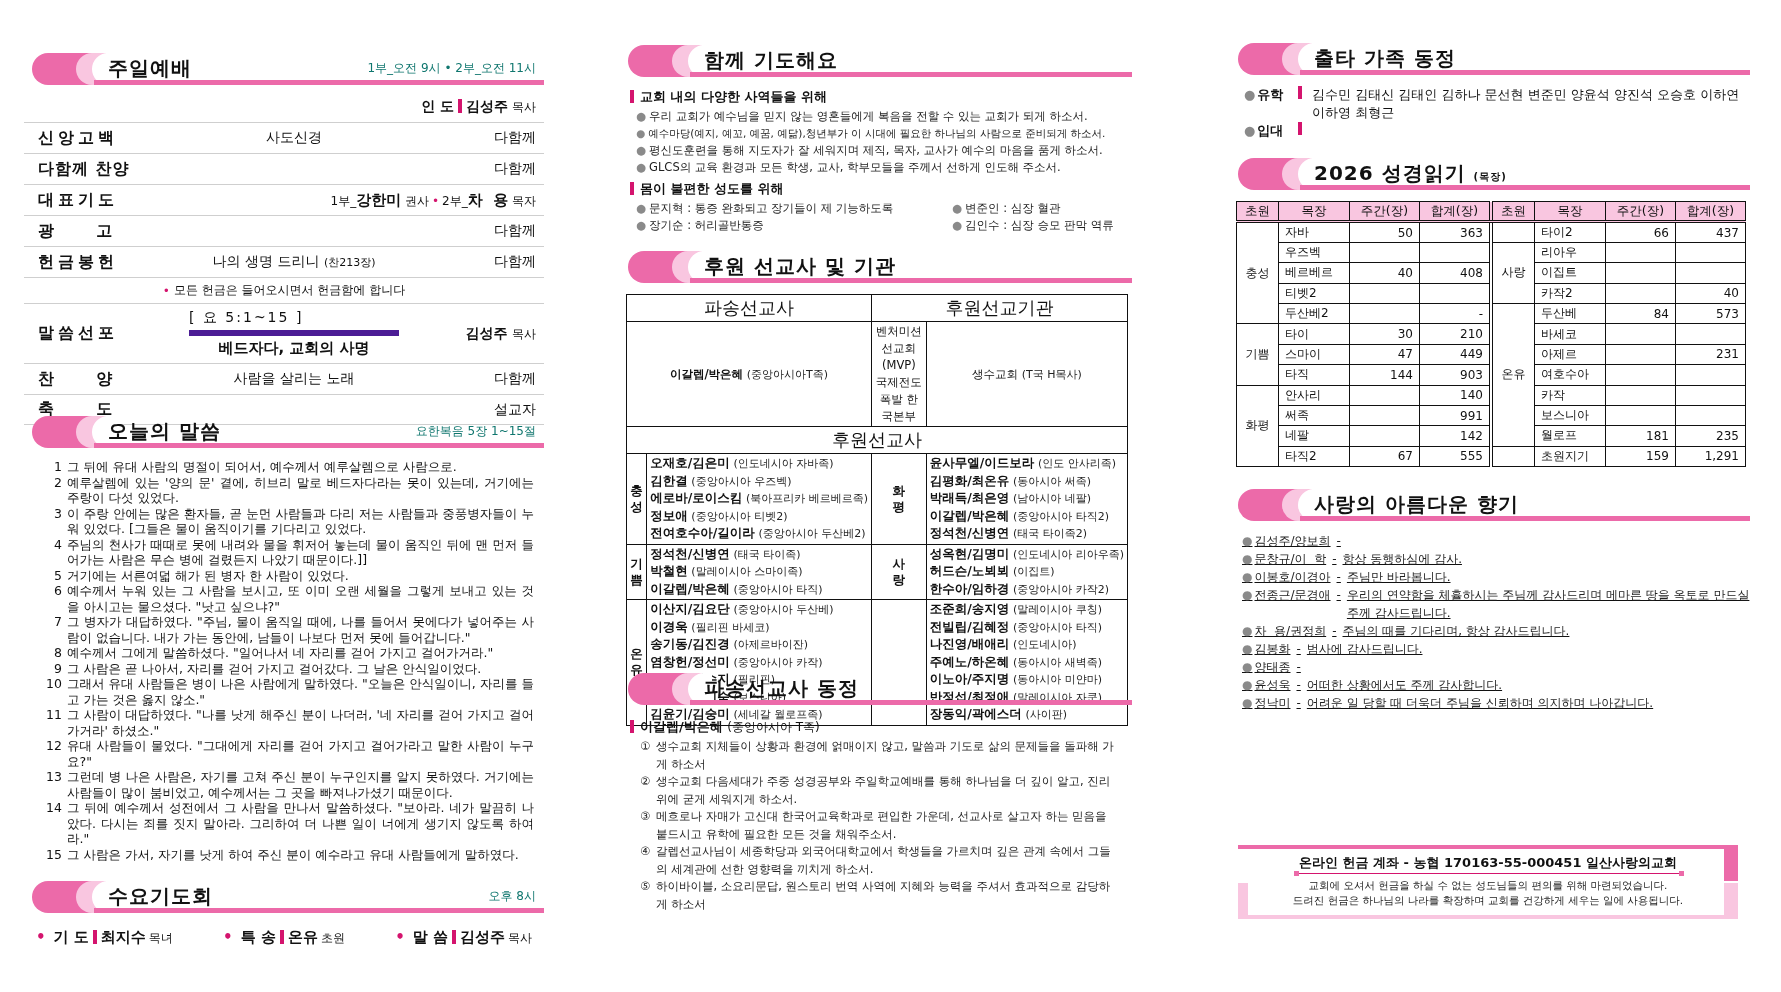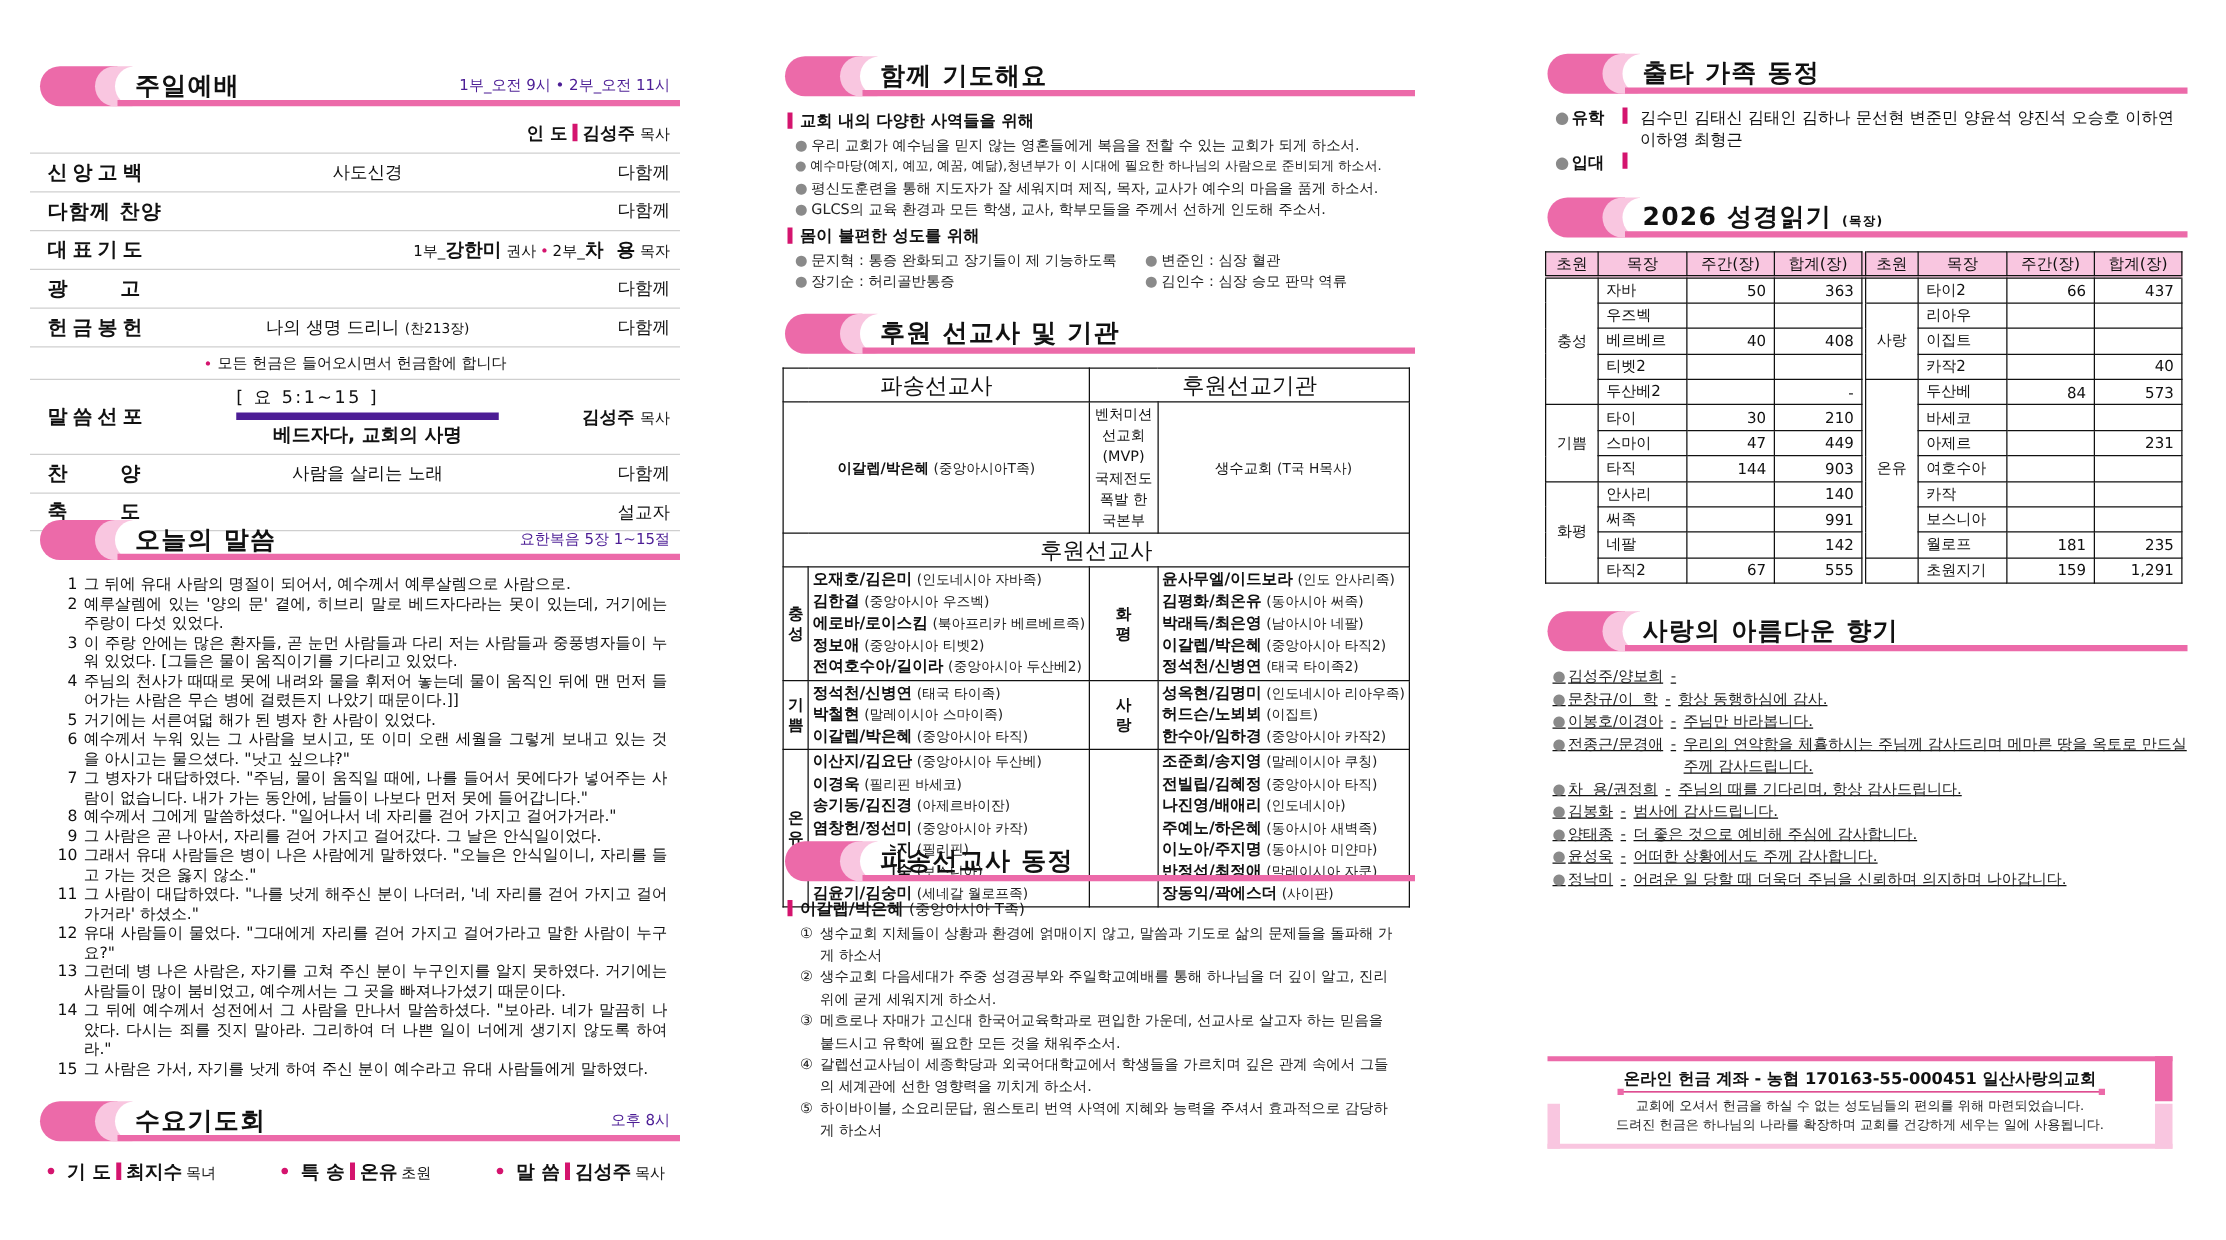--- a/index.html
+++ b/index.html
@@ -12,21 +12,21 @@
   .col-right { left: 1230px; width: 520px; }
 
   
   .sec-head { position: relative; height: 40px; margin-bottom: 6px; }
   .sec-head .pill { position: absolute; left: 8px; top: 3px; width: 62px; height: 32px; background: #ec6aa9; border-radius: 16px 0 0 16px; }
   .sec-head .pill2 { position: absolute; left: 52px; top: 3px; width: 30px; height: 32px; background: #f9c6e0; border-radius: 16px 0 0 16px; }
   .sec-head .pill3 { position: absolute; left: 68px; top: 3px; width: 24px; height: 32px; background: #ffffff; border-radius: 16px 0 0 16px; }
   .sec-head .line { position: absolute; left: 70px; right: 0; bottom: 5px; height: 5px; background: #ec6aa9; }
   .sec-head .title { position: absolute; left: 84px; top: 5px; font-size: 20px; font-weight: bold; letter-spacing: 1px; color: #111; }
   .sec-head .title small { font-size: 10px; }
-  .sec-head .aside { position: absolute; right: 8px; top: 10px; font-size: 12px; color: #4c1d95; }
+  .sec-head .aside { position: absolute; right: 8px; top: 10px; font-size: 12px; color: #0f766e; }
 
   
   .leader-row { text-align: right; font-size: 14px; font-weight: bold; padding: 2px 8px 6px 0; }
   .leader-row .bar { display: inline-block; width: 4px; height: 14px; background: #d4146e; vertical-align: -2px; margin: 0 4px; }
   .leader-row .role { font-weight: normal; font-size: 12px; margin-left: 4px; }
   .w-row { display: flex; align-items: center; border-top: 1px solid #cfcfcf; height: 31px; font-size: 14px; }
   .w-row .lbl { width: 120px; font-weight: bold; font-size: 16px; padding-left: 14px; letter-spacing: 4px; }
   .w-row .mid { flex: 1; text-align: center; font-size: 14px; }
   .w-row .mid small { font-size: 11px; }
   .w-row .rt { width: 100px; text-align: right; padding-right: 8px; font-size: 14px; }
@@ -49,21 +49,21 @@
   .wed-row { display: flex; justify-content: space-between; font-size: 15px; font-weight: bold; padding: 4px 12px 0 12px; }
   .wed-row .it .dot { color: #d4146e; margin-right: 8px; }
   .wed-row .bar { display: inline-block; width: 4px; height: 14px; background: #d4146e; vertical-align: -2px; margin: 0 4px; }
   .wed-row .role { font-weight: normal; font-size: 12px; margin-left: 3px; }
 
   
   .pr-head { font-size: 13px; font-weight: bold; margin: 3px 0 2px 10px; }
   .pr-head .bar { display: inline-block; width: 4px; height: 13px; background: #d4146e; vertical-align: -2px; margin-right: 6px; }
   .pr-item { font-size: 11.5px; line-height: 17px; padding-left: 16px; color: #222; }
   .pr-item .dot { color: #8a8a8a; margin-right: 3px; }
-  .pr-two { display: flex; }
+  .pr-two { display: flex; gap: 36px; }
   .pr-two .pr-item:first-child { width: 280px; }
 
   
   table { border-collapse: collapse; }
   .miss { width: 502px; margin-left: 6px; font-size: 11.5px; }
   .miss td, .miss th { border: 1px solid #111; padding: 1px 3px; vertical-align: middle; }
   .miss th { font-weight: normal; font-size: 18px; height: 22px; }
   .miss .small { font-size: 11px; color: #222; font-weight: normal; }
   .miss .cat { width: 26px; text-align: center; font-weight: bold; font-size: 12.5px; line-height: 16px; }
   .miss .list div { line-height: 16.5px; white-space: nowrap; }
@@ -615,21 +615,20 @@
           <span class="msg">주님의 때를 기다리며, 항상 감사드립니다.</span>
         </div>
         <div class="item">
           <span class="who"><span class="dot">●</span><span style="white-space: pre;">김봉화</span></span>
           <span class="sep">-</span>
           <span class="msg">범사에 감사드립니다.</span>
         </div>
         <div class="item">
           <span class="who"><span class="dot">●</span><span style="white-space: pre;">양태종</span></span>
           <span class="sep">-</span>
-          <span class="msg">더 좋은 것으로 예비해 주심에 감사합니다.</span>
         </div>
         <div class="item">
           <span class="who"><span class="dot">●</span><span style="white-space: pre;">윤성욱</span></span>
           <span class="sep">-</span>
           <span class="msg">어떠한 상황에서도 주께 감사합니다.</span>
         </div>
         <div class="item">
           <span class="who"><span class="dot">●</span><span style="white-space: pre;">정낙미</span></span>
           <span class="sep">-</span>
           <span class="msg">어려운 일 당할 때 더욱더 주님을 신뢰하며 의지하며 나아갑니다.</span>

